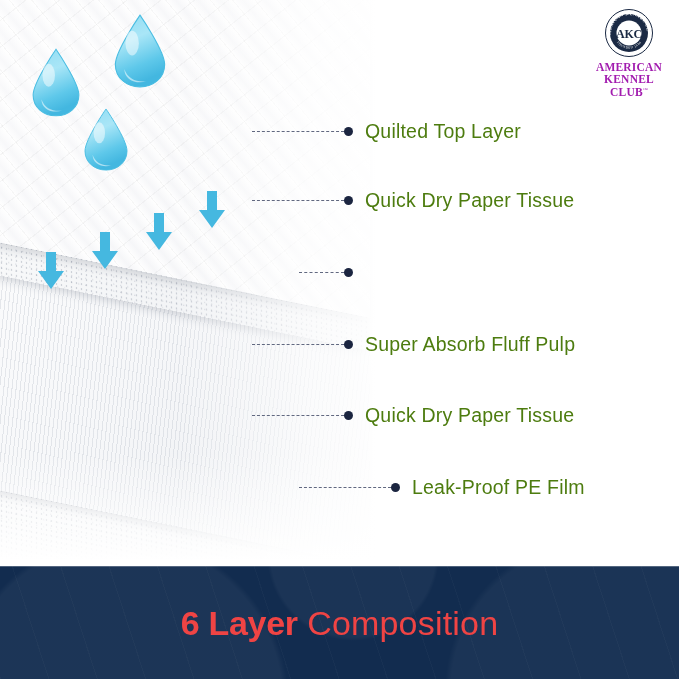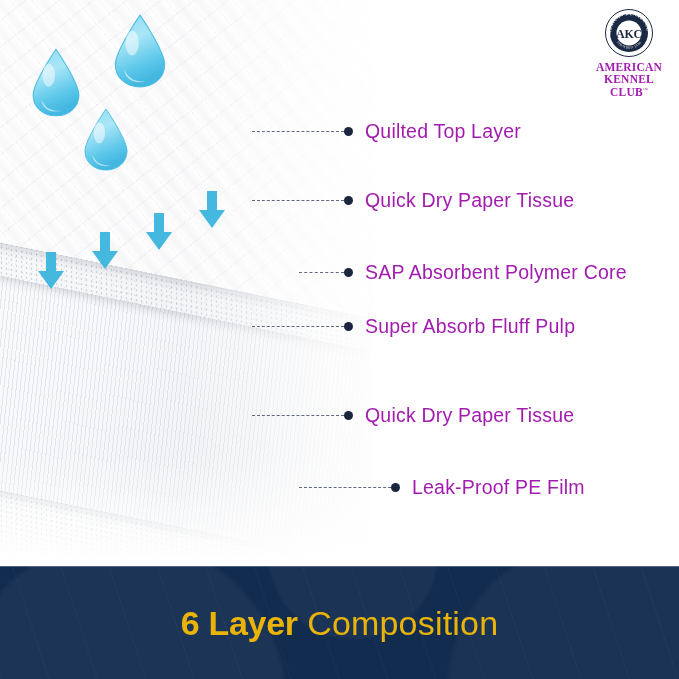--- a/index.html
+++ b/index.html
@@ -158,21 +158,21 @@
   }
   .dot {
     position: absolute;
     width: 9px; height: 9px;
     border-radius: 50%;
     background: #1b2540;
   }
   .callout-label {
     position: absolute;
     left: 365px;
-    color: #a21caf;
+    color: #4d7c0f;
     font-size: 19.5px;
     font-weight: 300;
     letter-spacing: 0.2px;
     white-space: nowrap;
   }
 
   
   .footer {
     position: absolute;
     left: 0; top: 566px;
@@ -190,21 +190,21 @@
       repeating-linear-gradient(72deg, rgba(255,255,255,0.025) 0 1px, transparent 1px 46px);
   }
   .footer-top-edge {
     position: absolute; left: 0; top: 0; width: 679px; height: 1px;
     background: rgba(255,255,255,0.25);
   }
   .footer-title {
     position: absolute;
     left: 0; top: 38px; width: 679px;
     text-align: center;
-    color: #eab308;
+    color: #ef4444;
     font-size: 34px;
     white-space: nowrap;
   }
   .ft-bold { font-weight: bold; letter-spacing: -0.3px; }
   .ft-light { font-weight: 300; letter-spacing: 0.2px; }
 </style>
 </head>
 <body>
 
 <div id="page">
@@ -340,23 +340,22 @@
         <div class="callout-label">Quilted Top Layer</div>
       </div>
       <div class="callout" style="top: 190px; width: 679px;">
         <div class="leader" style="left: 252px; top: 10px; width: 92px;"></div>
         <div class="dot" style="left: 344px; top: 6px;"></div>
         <div class="callout-label">Quick Dry Paper Tissue</div>
       </div>
       <div class="callout" style="top: 262px; width: 679px;">
         <div class="leader" style="left: 299px; top: 10px; width: 45px;"></div>
         <div class="dot" style="left: 344px; top: 6px;"></div>
-        <div class="callout-label">SAP Absorbent Polymer Core</div>
-      </div>
-      <div class="callout" style="top: 316px; width: 679px;">
+      </div>
+      <div class="callout" style="top: 334px; width: 679px;">
         <div class="leader" style="left: 252px; top: 10px; width: 92px;"></div>
         <div class="dot" style="left: 344px; top: 6px;"></div>
         <div class="callout-label">Super Absorb Fluff Pulp</div>
       </div>
       <div class="callout" style="top: 405px; width: 679px;">
         <div class="leader" style="left: 252px; top: 10px; width: 92px;"></div>
         <div class="dot" style="left: 344px; top: 6px;"></div>
         <div class="callout-label">Quick Dry Paper Tissue</div>
       </div>
       <div class="callout" style="top: 477px; width: 679px; margin-left: 47px;">

